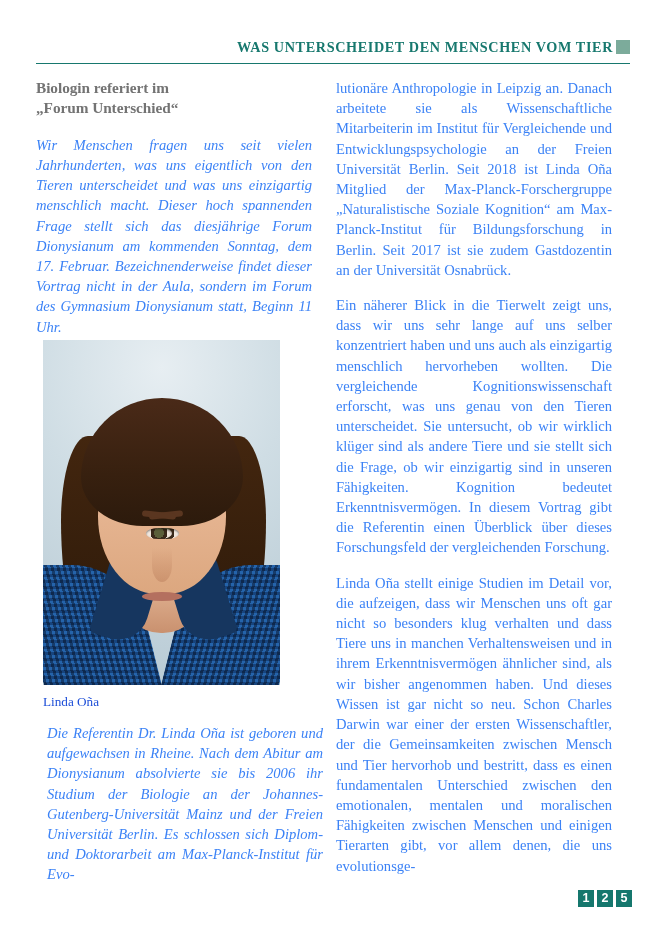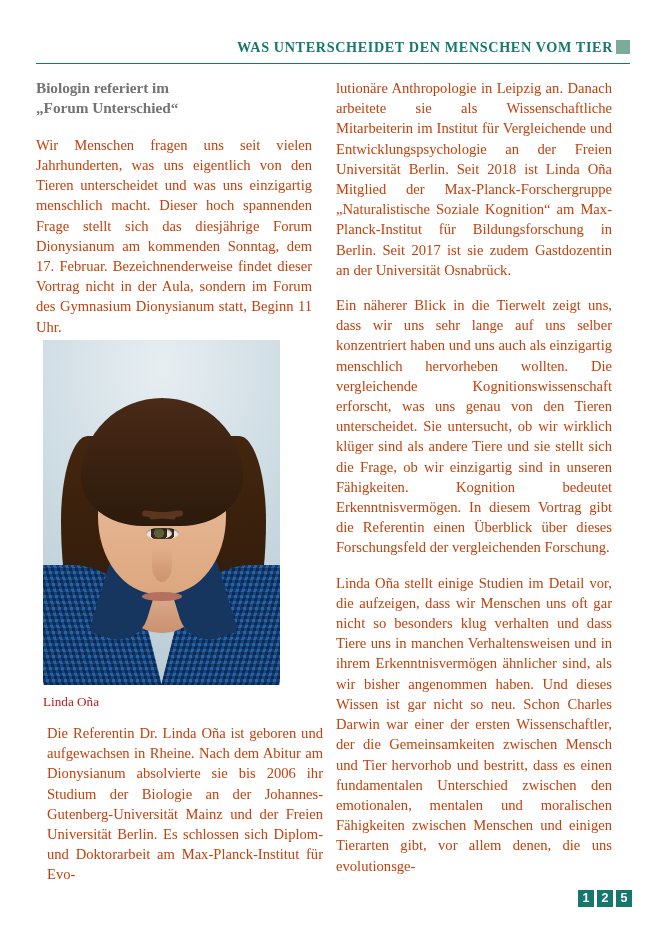--- a/index.html
+++ b/index.html
@@ -78,24 +78,24 @@
     letter-spacing: -0.05px;
   }
 
   p.body {
     font-size: 14.6px;
     line-height: 1.385;
     text-align: justify;
     text-justify: inter-word;
     margin: 0 0 15px 0;
     hyphens: manual;
-    color: #c2410c;
+    color: #3b82f6;
   }
   p.body:last-child { margin-bottom: 0; }
-  p.tight { margin-bottom: 0; }
+  p.tight { margin-bottom: 0; font-style: italic; }
 
   
   .photo-wrap {
     position: absolute;
     left: 43px;
     top: 340px;
     width: 237px;
     height: 345px;
     overflow: hidden;
     background: #c6d4dc;
@@ -207,21 +207,21 @@
     border-radius: 50%;
   }
 
   .caption {
     position: absolute;
     left: 43px;
     top: 694px;
     width: 276px;
     font-size: 13.2px;
     line-height: 1.25;
-    color: #b91c1c;
+    color: #1d4ed8;
   }
 
   .col-left-bottom {
     position: absolute;
     left: 47px;
     top: 723px;
     width: 276px;
   }
 
   

